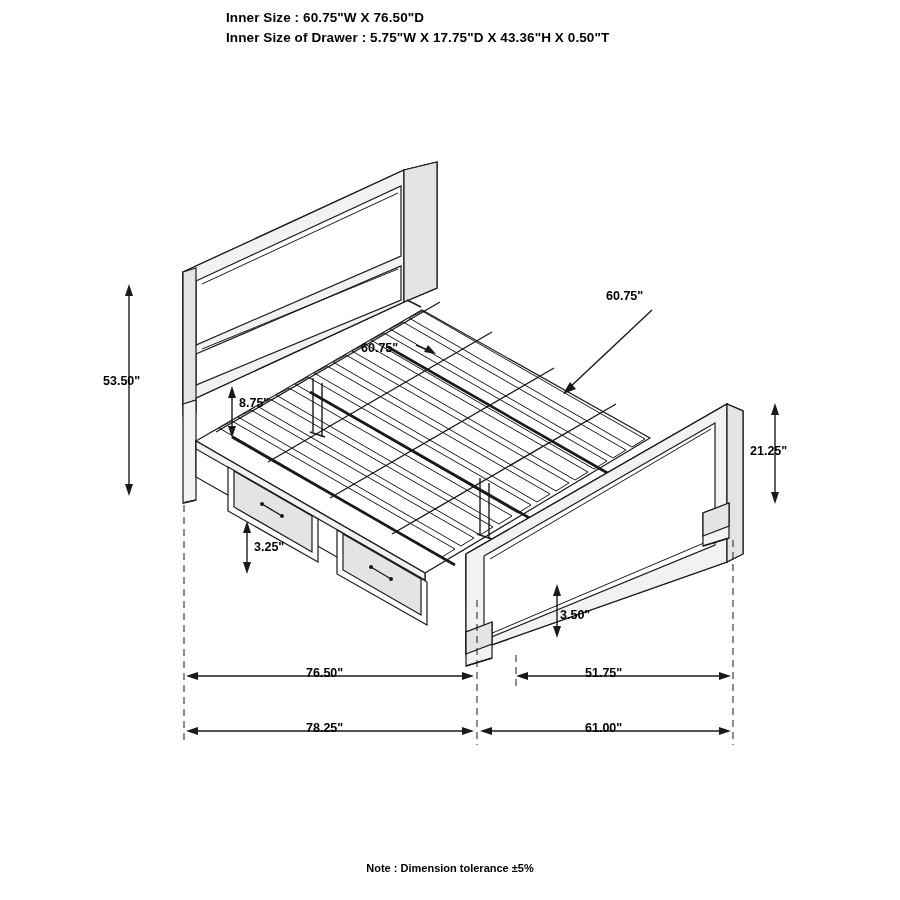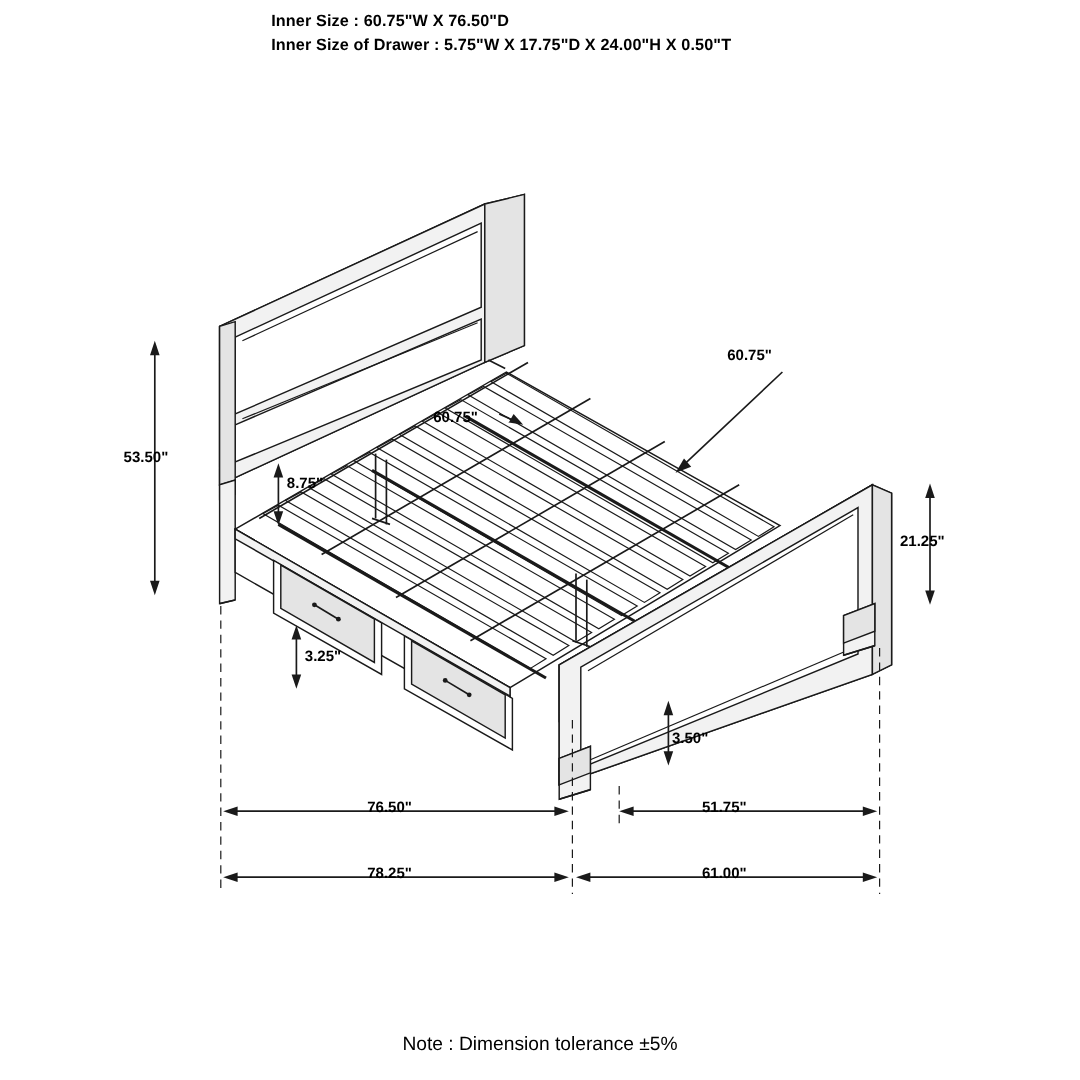--- a/index.html
+++ b/index.html
@@ -29,22 +29,22 @@
     white-space: nowrap;
   }
   #hdr1 { left: 226px; top: 10px; }
   #hdr2 { left: 226px; top: 30px; }
   #note {
     position: absolute;
     left: 0;
     right: 0;
     top: 862px;
     text-align: center;
-    font-size: 16px;
-    font-weight: normal;
+    font-size: 11px;
+    font-weight: bold;
   }
   .dim {
     position: absolute;
     font-size: 12.5px;
     font-weight: bold;
     white-space: nowrap;
   }
   svg { display: block; }
   .ln { stroke: #1a1a1a; fill: none; }
   .thin { stroke-width: 1; }
@@ -53,21 +53,21 @@
   .dash { stroke: #1a1a1a; stroke-width: 1; stroke-dasharray: 7 5; fill: none; }
   .fillw { fill: #ffffff; stroke: #1a1a1a; stroke-width: 1.2; }
   .fillg { fill: #f2f2f2; stroke: #1a1a1a; stroke-width: 1.2; }
   .fillgg { fill: #e4e4e4; stroke: #1a1a1a; stroke-width: 1.2; }
   .slat { fill: #ffffff; stroke: #1a1a1a; stroke-width: 1; }
 </style>
 </head>
 <body>
 
 <div class="hdr" id="hdr1">Inner Size : 60.75"W X 76.50"D</div>
-<div class="hdr" id="hdr2">Inner Size of Drawer : 5.75"W X 17.75"D X 24.00"H X 0.50"T</div>
+<div class="hdr" id="hdr2">Inner Size of Drawer : 5.75"W X 17.75"D X 43.36"H X 0.50"T</div>
 
 <svg id="canvas" viewBox="0 0 900 900">
 
   <polygon class="fillw" points="183,272 404,170 437,162 437,288 404,302 183,404"></polygon>
   <polygon class="fillg" points="183,272 404,170 404,302 183,404"></polygon>
 
   <polygon class="fillgg" points="404,170 437,162 437,288 404,302"></polygon>
 
   <polygon class="fillw" points="196,281 401,186 401,256 196,345"></polygon>
   <polygon class="fillw" points="196,354 401,266 401,300 196,385"></polygon>

